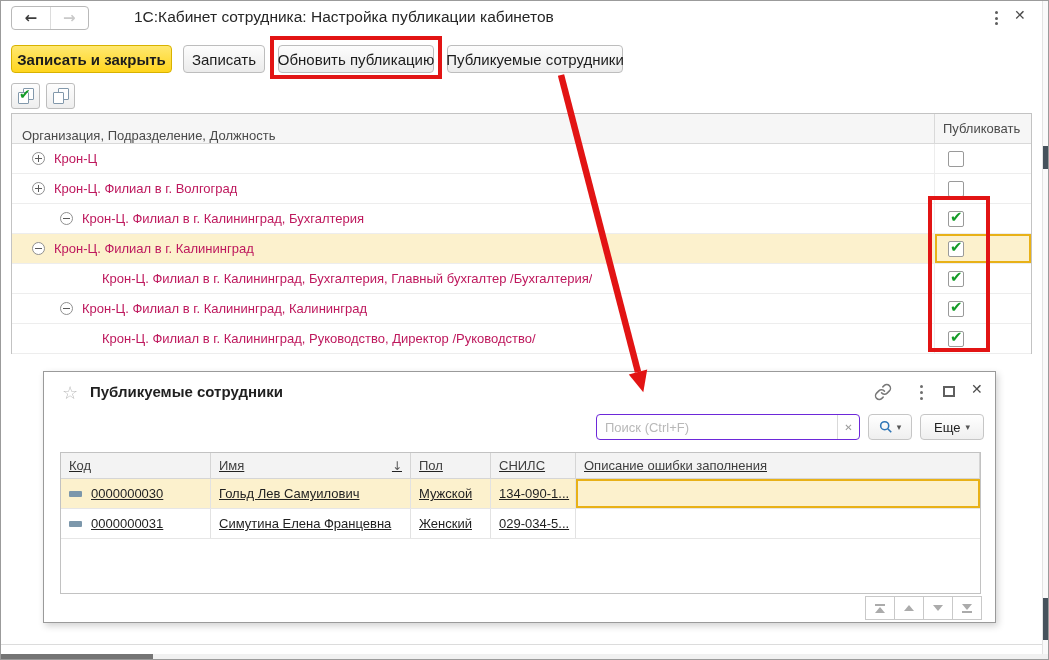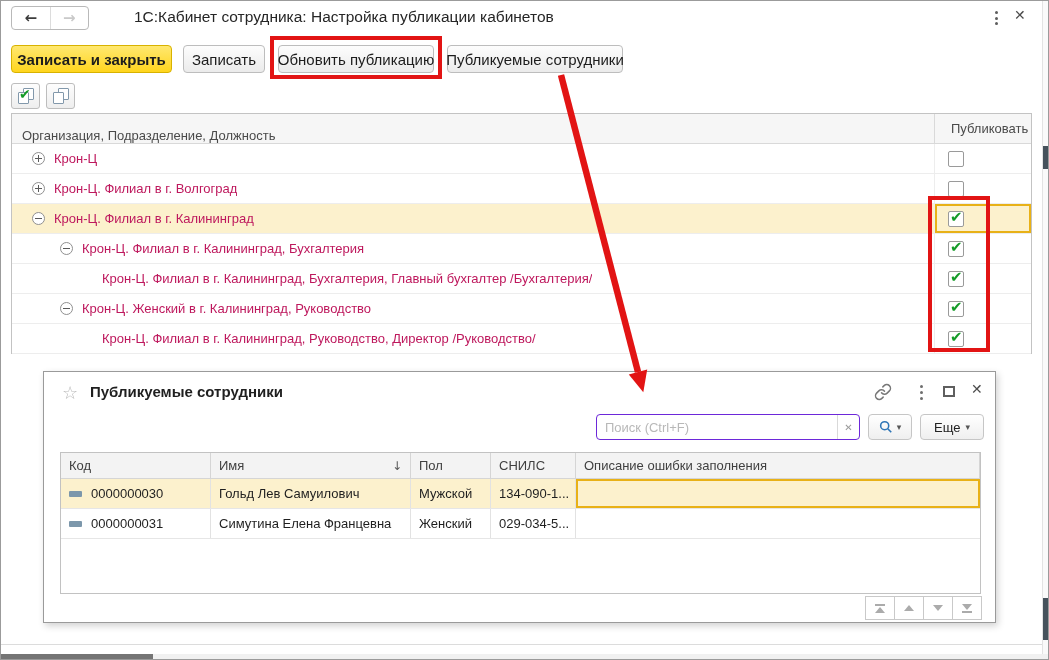--- a/index.html
+++ b/index.html
@@ -29,21 +29,21 @@
   #btn-pub{left:446px;width:176px;}
   .ibtn{position:absolute;top:82px;width:29px;height:26px;border:1px solid #bdbdbd;border-radius:3px;background:linear-gradient(#fdfdfd,#eeeeee);cursor:default;}
   #ibtn-set{left:10px;} #ibtn-clear{left:45px;}
   .pgico{position:absolute;background:#fff;border:1px solid #8298ab;width:11px;height:12px;border-radius:1px;}
   .pg-back{left:11px;top:4px;} .pg-front{left:6px;top:8px;}
   .pg-check{position:absolute;left:7px;top:2px;color:#149b27;font-weight:bold;font-size:14px;font-family:"DejaVu Sans",sans-serif;z-index:2;}
   
   .ttable{position:absolute;left:10px;top:112px;width:1021px;height:241px;border:1px solid #c3c3c3;background:#fff;}
   .thead{height:30px;background:#f6f6f6;border-bottom:1px solid #d9d9d9;display:flex;align-items:flex-end;color:#4a4a4a;font-size:13px;}
   .thead .h-org{flex:1;padding-left:10px;}
-  .thead .h-pub{width:97px;align-self:stretch;display:flex;align-items:center;border-left:1px solid #d9d9d9;padding-left:16px;}
+  .thead .h-pub{width:97px;align-self:stretch;display:flex;align-items:center;border-left:1px solid #d9d9d9;padding-left:8px;}
   .trow{position:relative;height:30px;display:flex;align-items:center;font-size:13px;color:#be185d;border-bottom:1px solid #ededed;}
   .trow.lvl0{padding-left:20px;} .trow.lvl1{padding-left:48px;} .trow.lvl2{padding-left:90px;}
   .trow.sel{background:#fcf1cd;}
   .expander{display:inline-block;width:13px;height:13px;border:1px solid #909090;border-radius:50%;margin-right:9px;position:relative;flex:none;background:#fff;}
   .expander::before{content:"";position:absolute;left:2px;top:5px;width:7px;height:1px;background:#5a5a5a;}
   .expander.plus::after{content:"";position:absolute;left:5px;top:2px;width:1px;height:7px;background:#5a5a5a;}
   .tlabel{white-space:nowrap;overflow:hidden;}
   .pubcell{position:absolute;right:0;top:0;width:97px;height:100%;border-left:1px solid #ededed;display:flex;align-items:center;}
   .pubcell.selcell{background:#fcf1cd;box-shadow:inset 0 0 0 2px #e8b117;}
   .cb{width:16px;height:16px;border:1px solid #9a9a9a;border-radius:2px;background:#fff;margin-left:13px;position:relative;flex:none;}
@@ -59,21 +59,21 @@
   #ico-max{left:899px;top:14px;width:12px;height:11px;border:2px solid #5f5f5f;}
   #ico-close{left:927px;top:9px;font-size:14px;color:#4c4c4c;font-family:"DejaVu Sans",sans-serif;}
   .search-wrap{position:absolute;left:552px;top:42px;width:264px;height:26px;border:1px solid #6d28d9;border-radius:4px;display:flex;align-items:stretch;background:#fff;}
   .search-wrap input{flex:1;border:none;outline:none;padding:0 8px;font-size:13px;font-family:"Liberation Sans",sans-serif;color:#333;min-width:0;background:transparent;}
   .search-wrap input::placeholder{color:#b8b8b8;}
   .search-clear{width:22px;border-left:1px solid #d9d9d9;display:flex;align-items:center;justify-content:center;font-size:10px;color:#9a9a9a;font-family:"DejaVu Sans",sans-serif;cursor:default;}
   .loupe-btn{position:absolute;left:824px;top:42px;width:44px;height:26px;border:1px solid #c6c6c6;border-radius:4px;background:linear-gradient(#fff,#efefef);display:flex;align-items:center;justify-content:center;gap:4px;cursor:default;}
   .caret{font-size:9px;color:#555;font-family:"DejaVu Sans",sans-serif;}
   .more-btn{position:absolute;left:876px;top:42px;width:64px;height:26px;border:1px solid #c6c6c6;border-radius:4px;background:linear-gradient(#fff,#efefef);display:flex;align-items:center;justify-content:center;gap:5px;font-size:13px;color:#222;cursor:default;}
   
-  .etable{position:absolute;left:16px;top:80px;width:921px;height:142px;border:1px solid #c2c2c2;background:#fff;font-size:13px;}
+  .etable{position:absolute;left:16px;top:80px;width:921px;height:142px;border:1px solid #c2c2c2;background:#fff;font-size:13px;text-decoration:underline;}
   .erow{display:flex;align-items:stretch;}
   .ehead{height:26px;background:#f3f3f3;border-bottom:1px solid #d5d5d5;color:#3f3f3f;}
   .ecell{display:flex;align-items:center;padding:0 8px;border-right:1px solid #e2e2e2;white-space:nowrap;overflow:hidden;}
   .ehead .ecell{border-right:1px solid #d5d5d5;}
   .c-code{width:150px;flex:none;} .c-name{width:200px;flex:none;} .c-gender{width:80px;flex:none;} .c-snils{width:85px;flex:none;} .c-desc{flex:1;border-right:none;}
   .edata{height:30px;border-bottom:1px solid #e6e6e6;color:#1f1f1f;}
   .edata.sel{background:#fcf1cd;}
   .edata.sel .c-desc.selcell2{box-shadow:inset 0 0 0 2px #e8b117;background:#fcf1cd;}
   .dash{width:13px;height:6px;background:#7c97ab;border-radius:1px;margin-right:9px;flex:none;}
   .sort-ico{margin-left:auto;color:#555;font-size:12px;font-family:"DejaVu Sans",sans-serif;}
@@ -144,43 +144,43 @@
           <span class="cb"></span>
         </span>
     </div>
     <div class="trow lvl0">
       <span class="expander plus"></span>
       <span class="tlabel">Крон-Ц. Филиал в г. Волгоград</span>
       <span class="pubcell">
           <span class="cb"></span>
         </span>
     </div>
+    <div class="trow lvl1">
+      <span class="expander"></span>
+      <span class="tlabel">Крон-Ц. Филиал в г. Калининград, Бухгалтерия</span>
+      <span class="pubcell">
+          <span class="cb checked"></span>
+        </span>
+    </div>
     <div class="trow lvl0 sel">
       <span class="expander"></span>
       <span class="tlabel">Крон-Ц. Филиал в г. Калининград</span>
       <span class="pubcell selcell">
           <span class="cb checked"></span>
         </span>
     </div>
+    <div class="trow lvl2">
+      <span class="tlabel">Крон-Ц. Филиал в г. Калининград, Бухгалтерия, Главный бухгалтер /Бухгалтерия/</span>
+      <span class="pubcell">
+          <span class="cb checked"></span>
+        </span>
+    </div>
     <div class="trow lvl1">
       <span class="expander"></span>
-      <span class="tlabel">Крон-Ц. Филиал в г. Калининград, Бухгалтерия</span>
-      <span class="pubcell">
-          <span class="cb checked"></span>
-        </span>
-    </div>
-    <div class="trow lvl2">
-      <span class="tlabel">Крон-Ц. Филиал в г. Калининград, Бухгалтерия, Главный бухгалтер /Бухгалтерия/</span>
-      <span class="pubcell">
-          <span class="cb checked"></span>
-        </span>
-    </div>
-    <div class="trow lvl1">
-      <span class="expander"></span>
-      <span class="tlabel">Крон-Ц. Женский в г. Калининград, Руководство</span>
+      <span class="tlabel">Крон-Ц. Филиал в г. Калининград, Калининград</span>
       <span class="pubcell">
           <span class="cb checked"></span>
         </span>
     </div>
     <div class="trow lvl2">
       <span class="tlabel">Крон-Ц. Филиал в г. Калининград, Руководство, Директор /Руководство/</span>
       <span class="pubcell">
           <span class="cb checked"></span>
         </span>
     </div>

